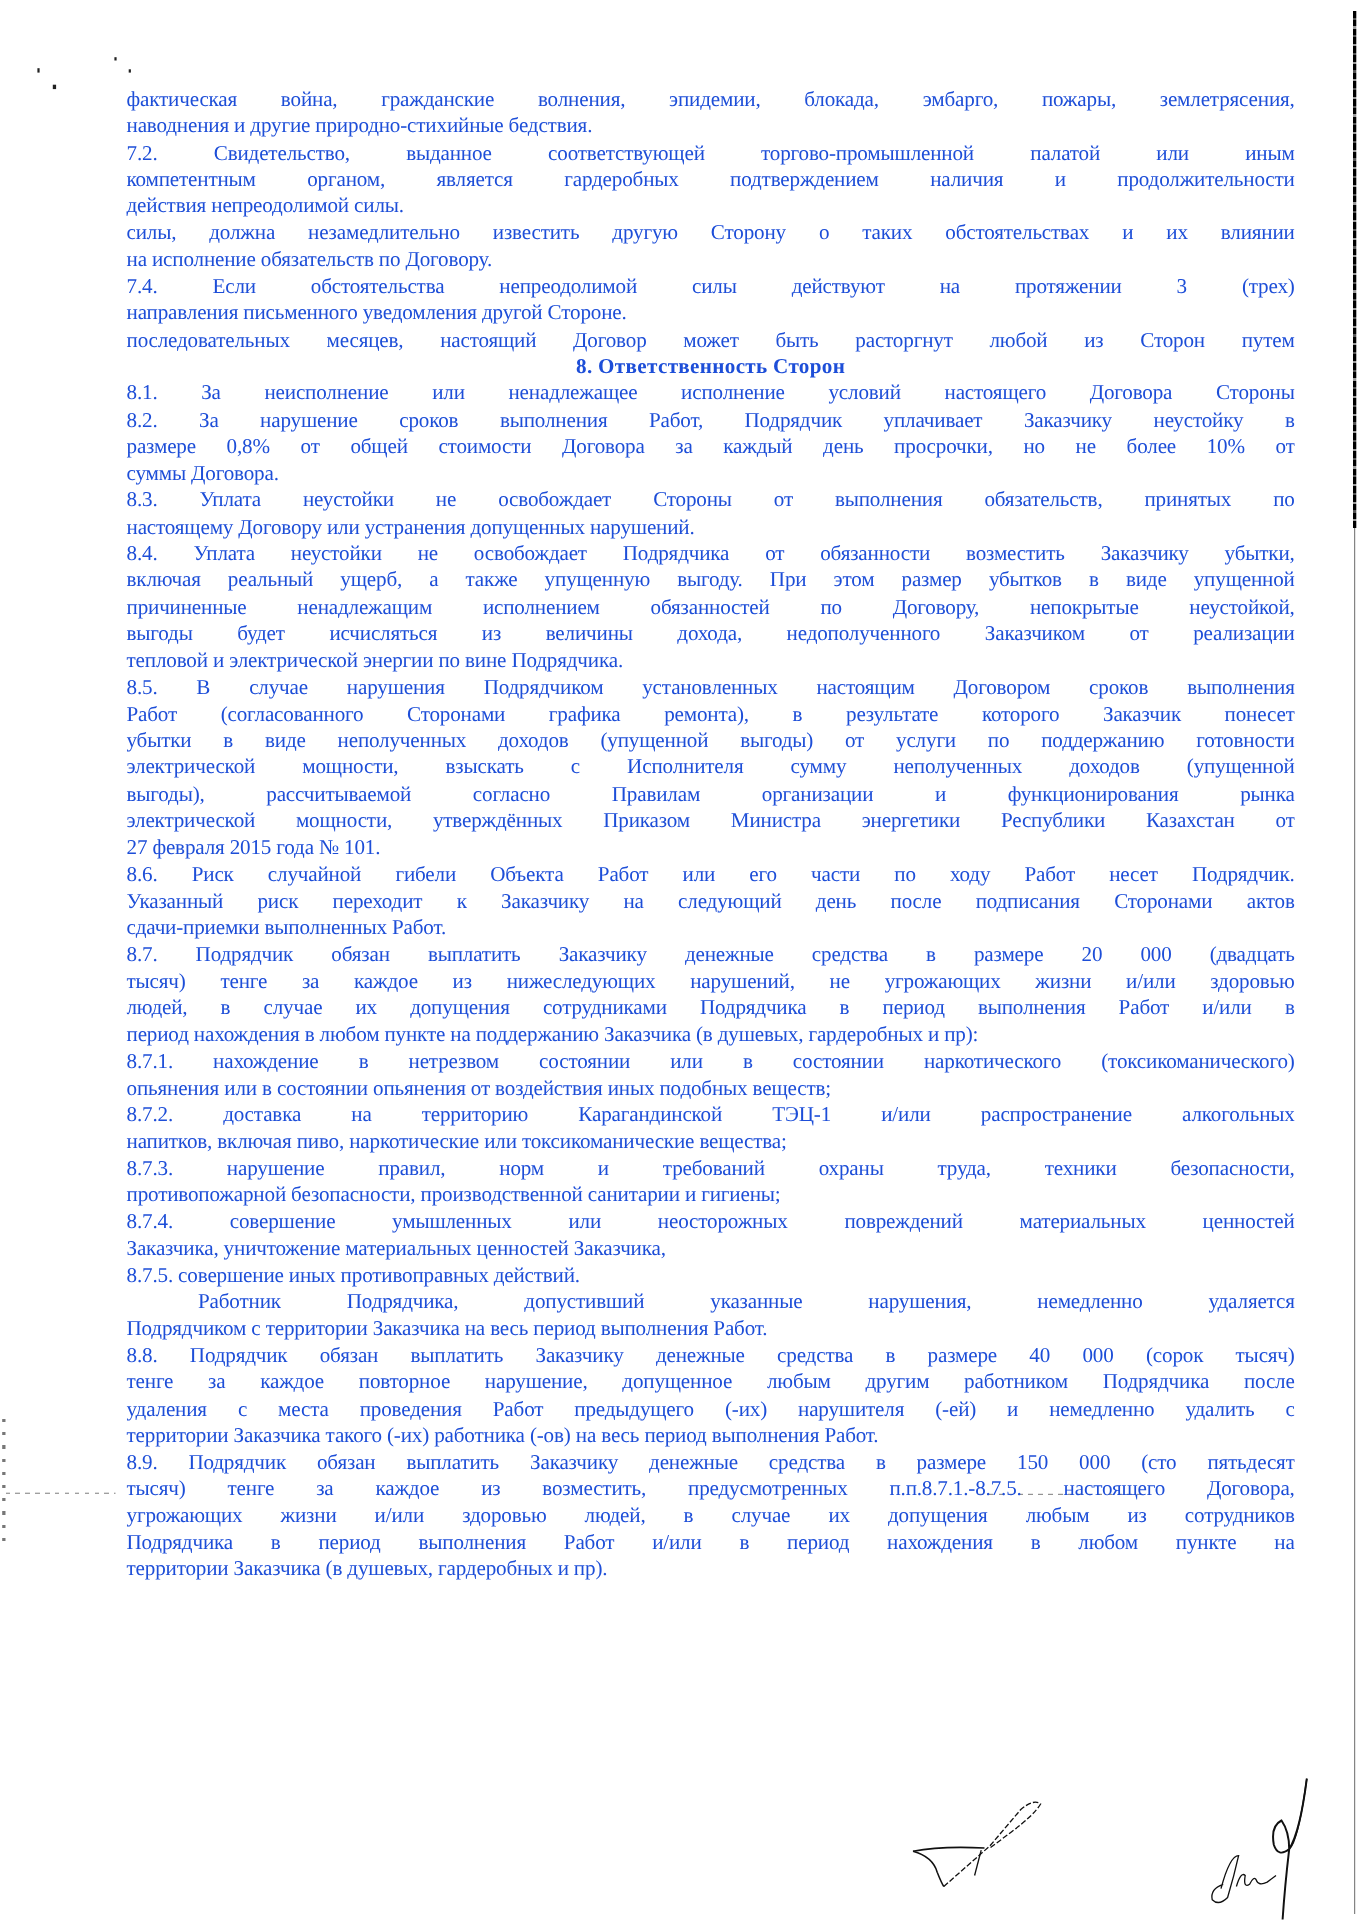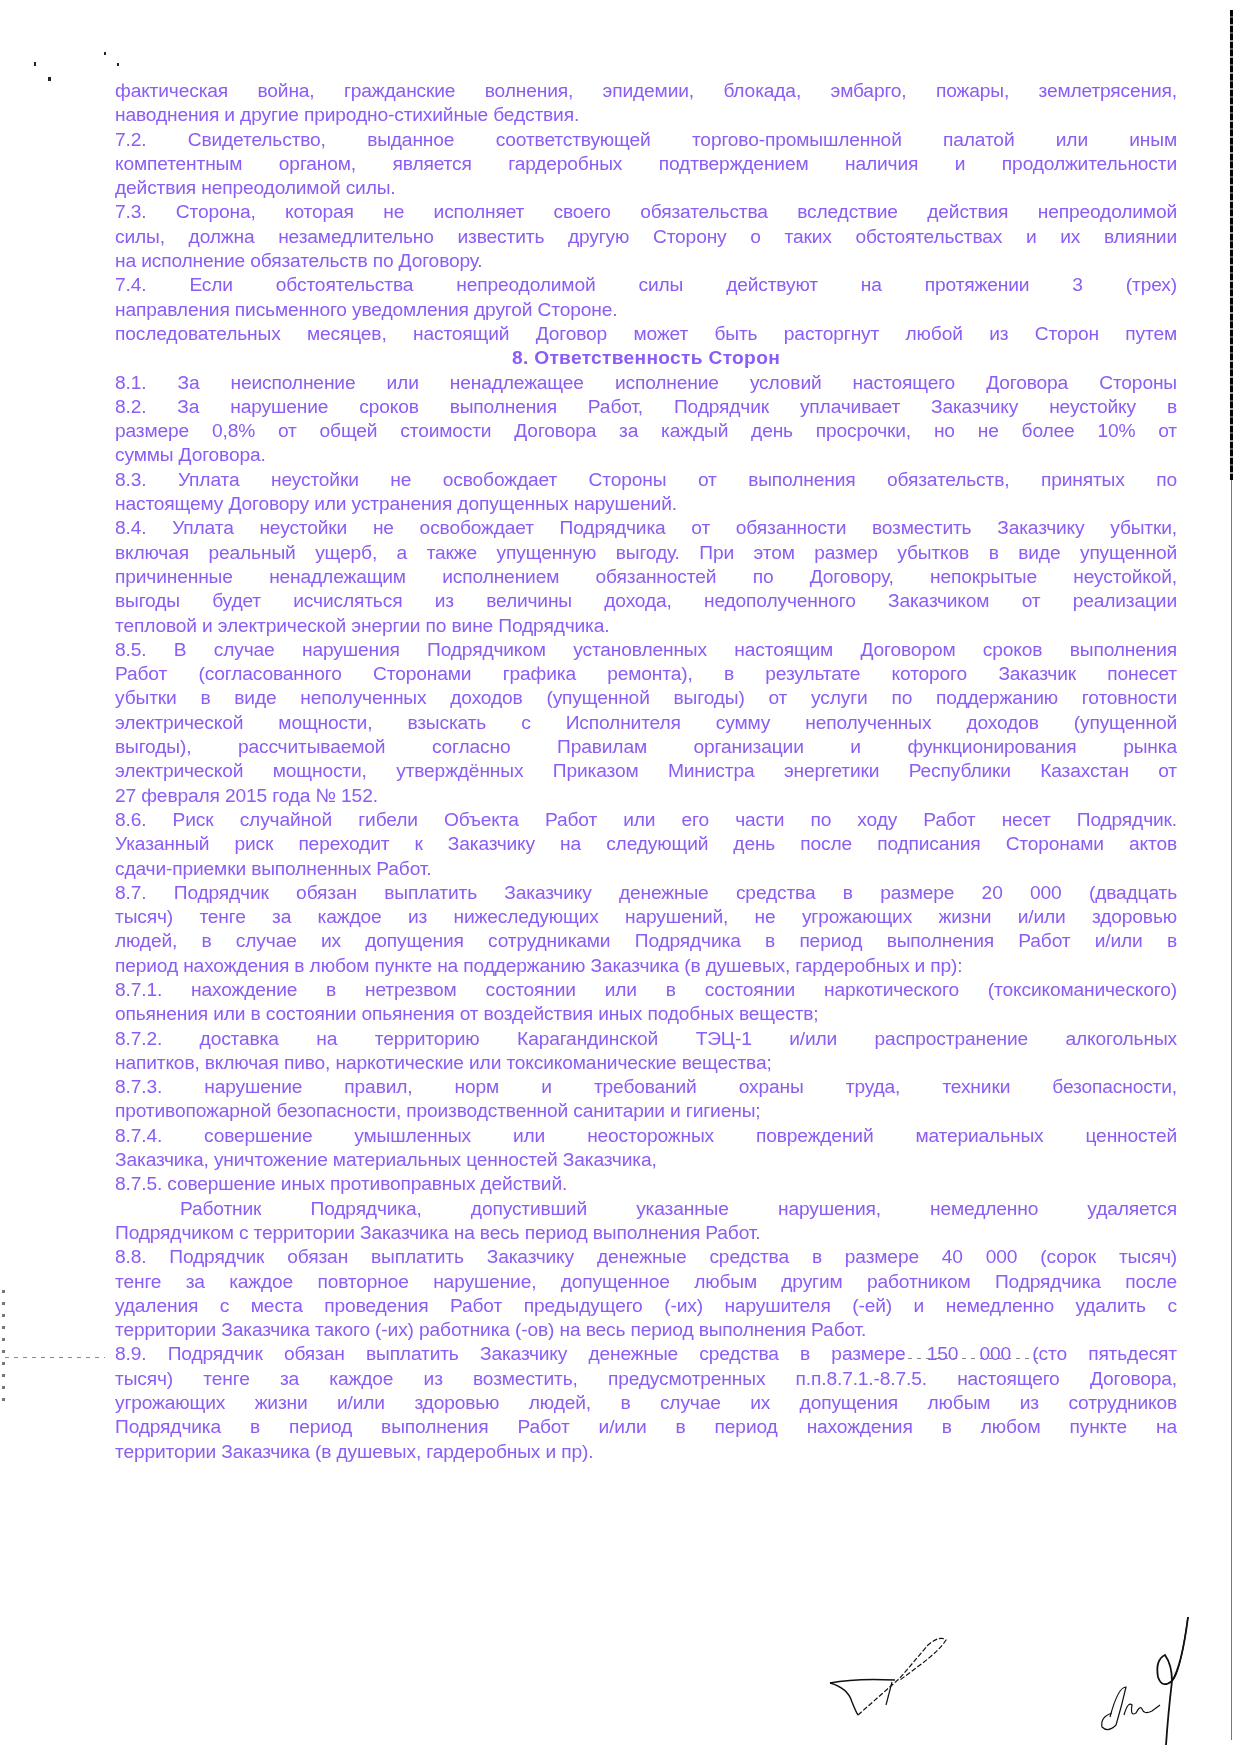--- a/index.html
+++ b/index.html
@@ -1,20 +1,20 @@
 <!DOCTYPE html>
 <html><head>
 <meta charset="utf-8">
 <style>
   html, body { margin: 0; padding: 0; background: #ffffff; }
   body { width: 1240px; height: 1754px; position: relative; overflow: hidden; }
   .page {
     position: absolute; left: 0; top: 0; width: 1044px; height: 1754px;
-    background: #ffffff; color: #8b5cf6;
-    font-family: Liberation Sans, sans-serif;
+    background: #ffffff; color: #1d4ed8;
+    font-family: Liberation Serif, serif;
   }
   .text-block {
     position: absolute; left: 115px; top: 79px; width: 1062px;
   }
   .line {
     height: 24.3px; line-height: 24.3px; font-size: 19.2px;
     white-space: nowrap; overflow: visible;
     letter-spacing: -0.15px;
     transform-origin: left center;
   }
@@ -47,21 +47,20 @@
   <div class="margin-dots"></div>
   <div class="dash-mark"></div>
   <div class="dash-mark right"></div>
 
   <div class="text-block" id="text-block">
       <div class="line j" style="white-space: normal;">фактическая война, гражданские волнения, эпидемии, блокада, эмбарго,  пожары, землетрясения,</div>
       <div class="line">наводнения и другие природно-стихийные бедствия.</div>
       <div class="line j" style="white-space: normal;">7.2. Свидетельство, выданное соответствующей торгово-промышленной палатой или иным</div>
       <div class="line j" style="white-space: normal;">компетентным органом, является гардеробных подтверждением наличия и продолжительности</div>
       <div class="line">действия непреодолимой силы.</div>
-      <div class="line j" style="white-space: normal;">7.3. Сторона, которая не исполняет своего обязательства вследствие действия непреодолимой</div>
       <div class="line j" style="white-space: normal;">силы, должна незамедлительно известить другую Сторону о таких обстоятельствах и их влиянии</div>
       <div class="line">на исполнение обязательств по Договору.</div>
       <div class="line j" style="white-space: normal;">7.4. Если обстоятельства непреодолимой силы действуют на протяжении 3 (трех)</div>
       <div class="line">направления письменного уведомления другой Стороне.</div>
       <div class="line j" style="white-space: normal;">последовательных месяцев, настоящий Договор может быть расторгнут любой из Сторон путем</div>
       <div class="line heading">8.  Ответственность Сторон</div>
       <div class="line j" style="white-space: normal;">8.1. За неисполнение или ненадлежащее исполнение условий настоящего Договора Стороны</div>
       <div class="line j" style="white-space: normal;">8.2. За нарушение сроков выполнения Работ, Подрядчик уплачивает Заказчику неустойку в</div>
       <div class="line j" style="white-space: normal;">размере 0,8% от общей стоимости Договора за каждый  день просрочки, но не более 10%  от</div>
       <div class="line">суммы Договора.</div>
@@ -71,21 +70,21 @@
       <div class="line j" style="white-space: normal;">включая реальный ущерб, а также упущенную выгоду. При этом размер убытков в виде упущенной</div>
       <div class="line j" style="white-space: normal;">причиненные ненадлежащим исполнением обязанностей по Договору, непокрытые неустойкой,</div>
       <div class="line j" style="white-space: normal;">выгоды будет исчисляться из величины дохода, недополученного Заказчиком от реализации</div>
       <div class="line">тепловой и электрической энергии по вине Подрядчика.</div>
       <div class="line j" style="white-space: normal;">8.5. В случае нарушения Подрядчиком установленных настоящим Договором сроков выполнения</div>
       <div class="line j" style="white-space: normal;">Работ (согласованного Сторонами графика ремонта), в результате которого Заказчик понесет</div>
       <div class="line j" style="white-space: normal;">убытки в виде неполученных доходов (упущенной выгоды) от услуги по поддержанию готовности</div>
       <div class="line j" style="white-space: normal;">электрической мощности, взыскать с Исполнителя сумму неполученных доходов (упущенной</div>
       <div class="line j" style="white-space: normal;">выгоды), рассчитываемой согласно  Правилам организации и функционирования рынка</div>
       <div class="line j" style="white-space: normal;">электрической мощности, утверждённых Приказом  Министра энергетики Республики Казахстан от</div>
-      <div class="line">27 февраля 2015 года № 152.</div>
+      <div class="line">27 февраля 2015 года № 101.</div>
       <div class="line j" style="white-space: normal;">8.6. Риск случайной гибели Объекта Работ или его части по ходу Работ несет Подрядчик.</div>
       <div class="line j" style="white-space: normal;">Указанный риск переходит к Заказчику на следующий день после подписания Сторонами актов</div>
       <div class="line">сдачи-приемки выполненных Работ.</div>
       <div class="line j" style="white-space: normal;">8.7. Подрядчик обязан выплатить Заказчику денежные средства  в размере 20 000 (двадцать</div>
       <div class="line j" style="white-space: normal;">тысяч) тенге за каждое из нижеследующих нарушений, не угрожающих жизни и/или здоровью</div>
       <div class="line j" style="white-space: normal;">людей, в случае их допущения сотрудниками Подрядчика в период выполнения Работ и/или в</div>
       <div class="line">период нахождения в любом пункте на поддержанию Заказчика (в душевых, гардеробных и пр):</div>
       <div class="line j" style="white-space: normal;">8.7.1. нахождение в нетрезвом состоянии или в состоянии наркотического (токсикоманического)</div>
       <div class="line">опьянения или в состоянии опьянения от воздействия иных подобных веществ;</div>
       <div class="line j" style="white-space: normal;">8.7.2. доставка на территорию Карагандинской ТЭЦ-1 и/или распространение алкогольных</div>

